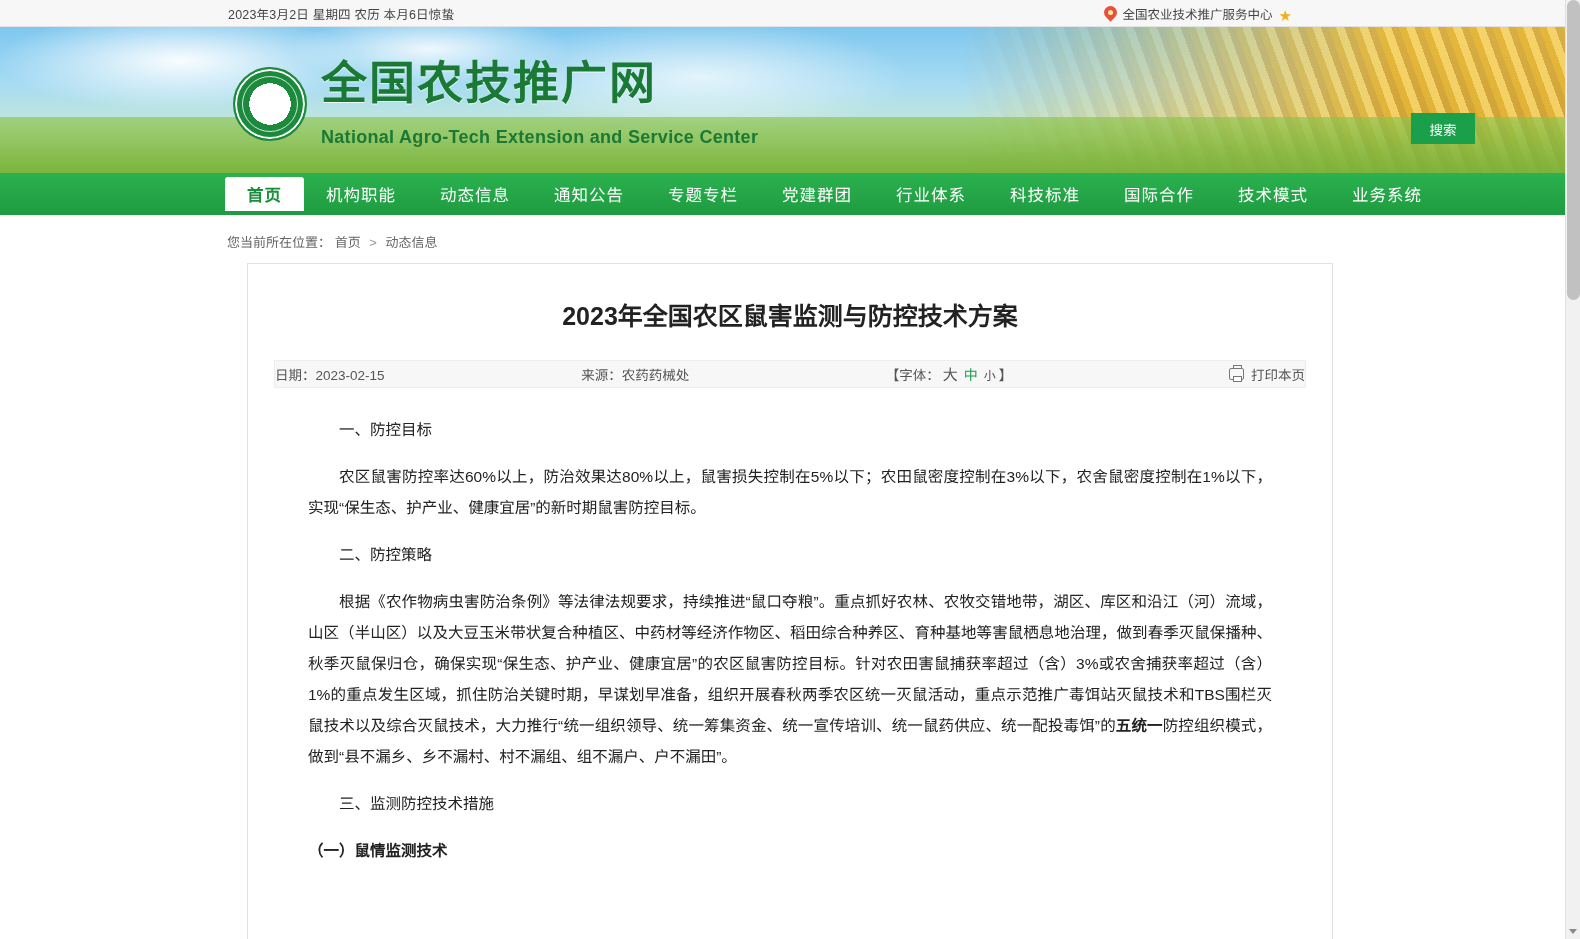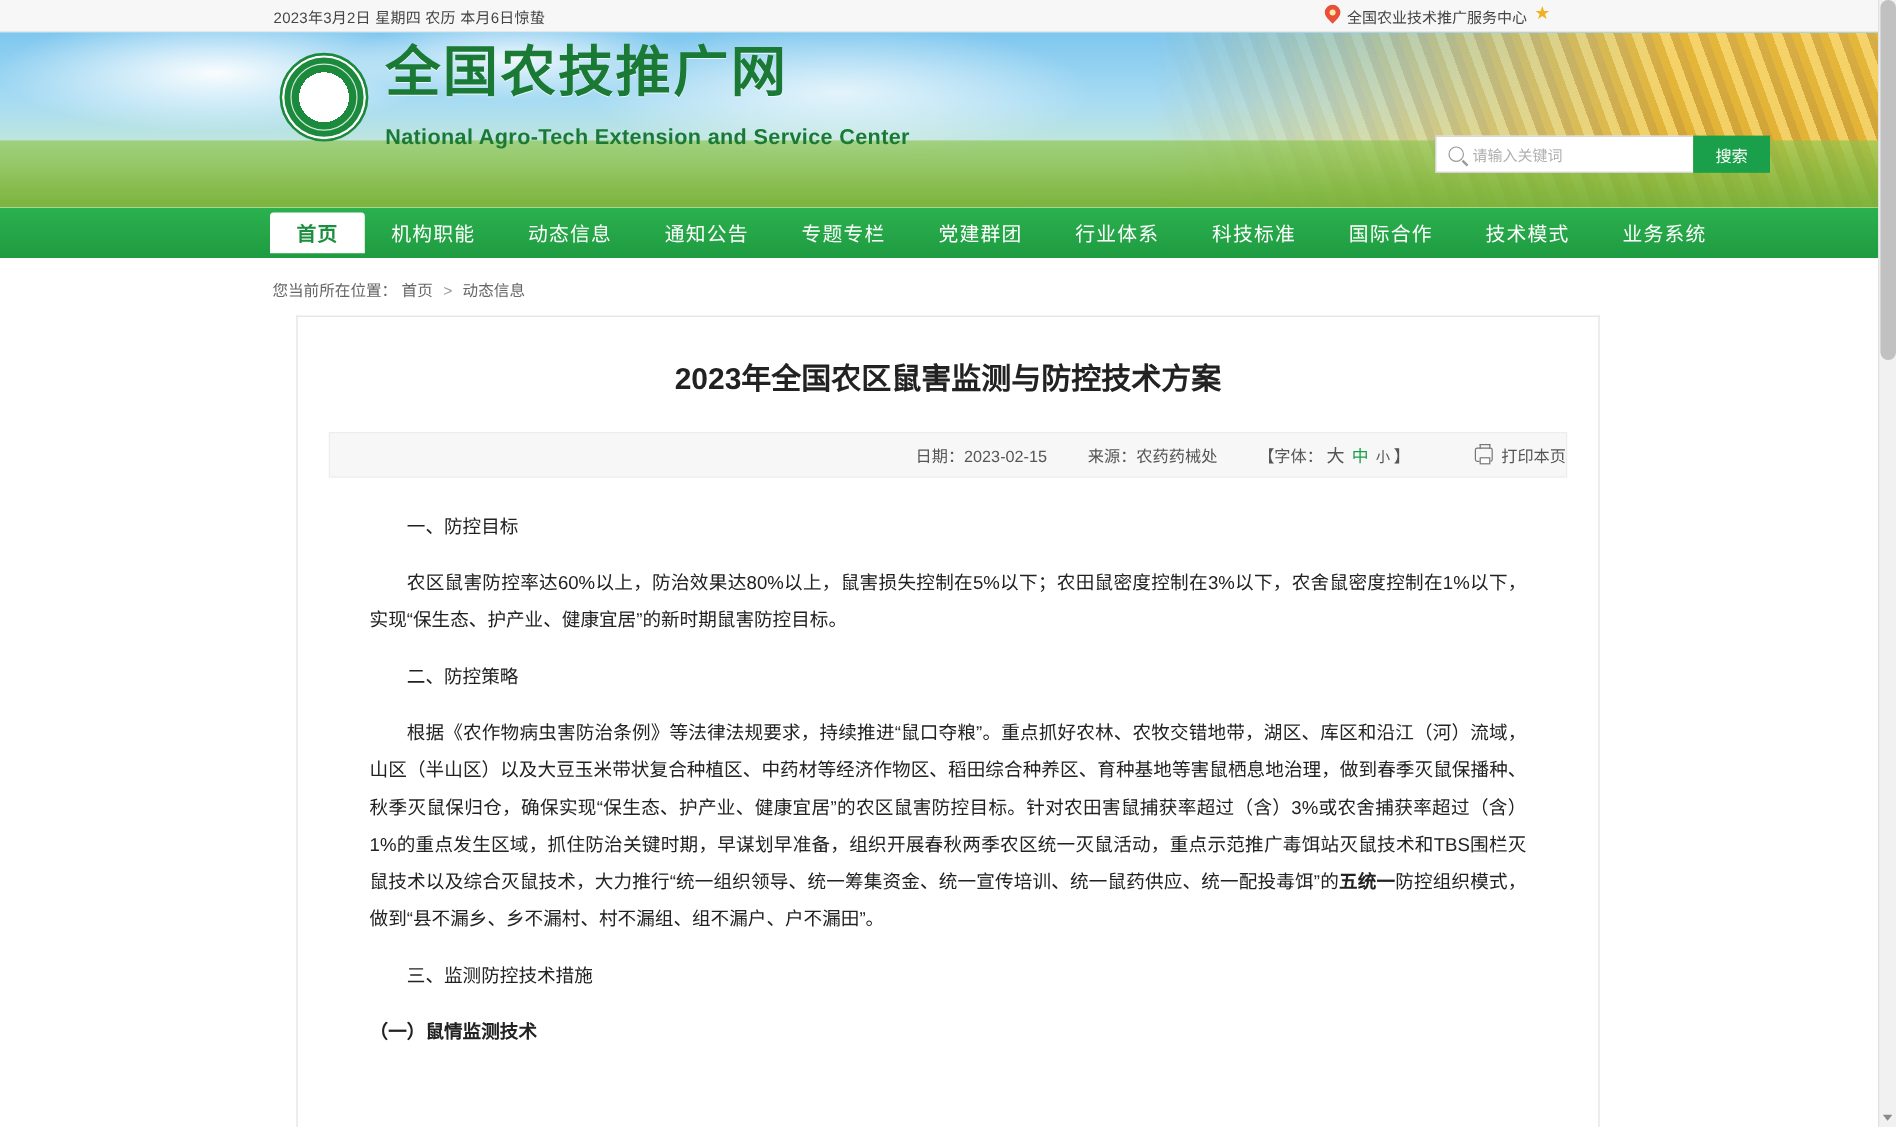--- a/index.html
+++ b/index.html
@@ -24,21 +24,21 @@
   }
   .topbar-left {
     margin-left: 210px;
     letter-spacing: .2px;
     white-space: nowrap;
   }
   .topbar-right {
     margin-left: auto;
     margin-right: 270px;
     display: flex;
-    align-items: flex-start;
+    align-items: flex-end;
     gap: 6px;
     white-space: nowrap;
   }
   .pin-icon {
     width: 13px; height: 17px;
     position: relative;
     display: inline-block;
   }
   .pin-icon::before {
     content: "";
@@ -95,21 +95,21 @@
     mask-image: linear-gradient(270deg, rgba(0,0,0,1) 30%, rgba(0,0,0,0) 100%);
   }
   .banner-inner {
     position: relative;
     width: 1130px;
     margin: 0 auto;
     height: 100%;
   }
   .logo-wrap {
     position: absolute;
-    left: 8px; top: 9px;
+    left: 8px; top: 32px;
     display: flex;
     align-items: center;
     gap: 14px;
     justify-content: flex-end;
   }
   .logo-mark {
     width: 74px; height: 74px;
     border-radius: 50%;
     background: radial-gradient(circle at 50% 50%, #ffffff 0 42%, #1b8a3c 42% 100%);
     border: 2px solid #1b8a3c;
@@ -257,24 +257,24 @@
     font-size: 25px;
     color: #222;
     font-weight: 700;
     padding: 36px 60px 26px 60px;
     line-height: 1.35;
   }
   .meta-bar {
     background: #f7f7f7;
     border: 1px solid #ededed;
     margin: 0 26px;
-    height: 38px;
+    height: 28px;
     display: flex;
     align-items: center;
-    justify-content: flex-end;
+    justify-content: space-between;
     gap: 34px;
     font-size: 13.5px;
     color: #555;
   }
   .meta-bar .m-item { white-space: nowrap; }
   .fs-group .fs { margin: 0 3px; cursor: pointer; color: #555; }
   .fs-group .fs.big { font-size: 15px; }
   .fs-group .fs.mid { color: #1aa04a; font-size: 14px; }
   .fs-group .fs.small { font-size: 12px; }
   .print-item { display: flex; align-items: center; gap: 7px; cursor: pointer; margin-left: 20px; }
@@ -362,24 +362,20 @@
       <div class="logo-mark">
         <span class="inner-ring"></span>
         <span class="leaf"></span>
       </div>
       <div>
         <div class="logo-text-cn">全国农技推广网</div>
         <div class="logo-text-en">National Agro-Tech Extension and Service Center</div>
       </div>
     </div>
     <div class="search-box">
-      <div class="search-field">
-        <span class="search-icon"></span>
-        <span class="search-input-text">请输入关键词</span>
-      </div>
       <div class="search-button">搜索</div>
     </div>
   </div>
 </div>
 
 <div class="mainnav">
   <div class="mainnav-inner" id="nav-inner">
       <div class="nav-item active">首页</div>
       <div class="nav-item">机构职能</div>
       <div class="nav-item">动态信息</div>

